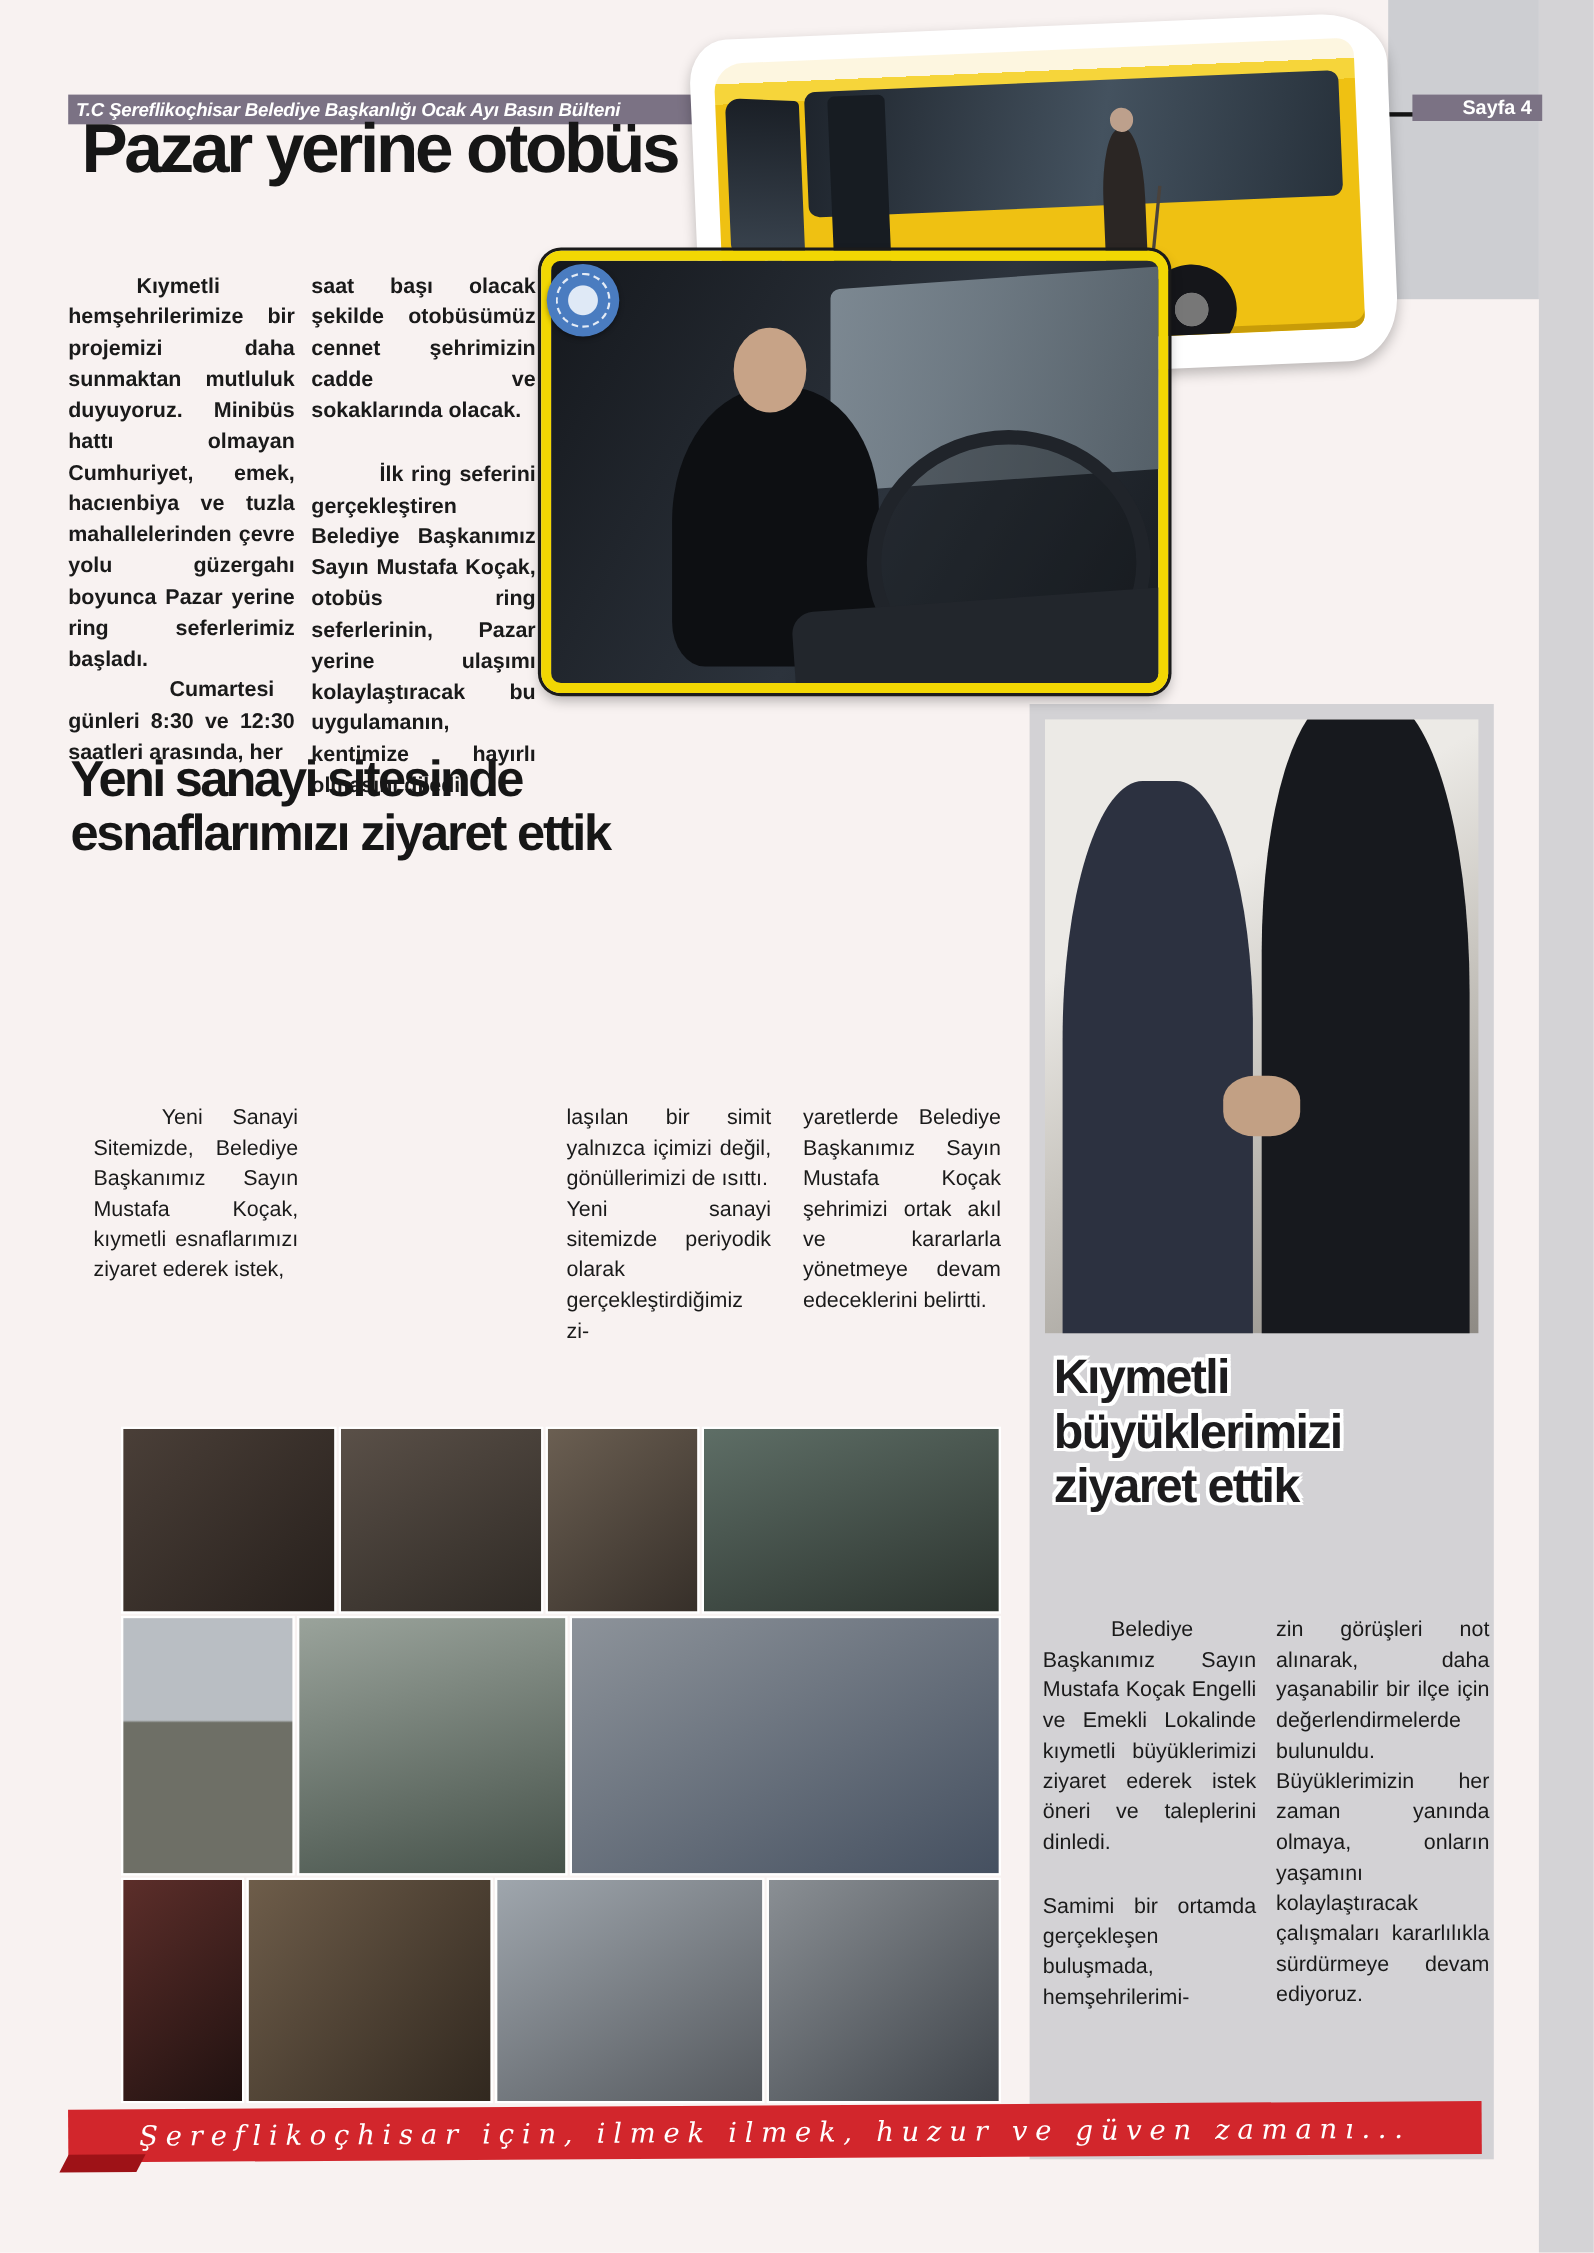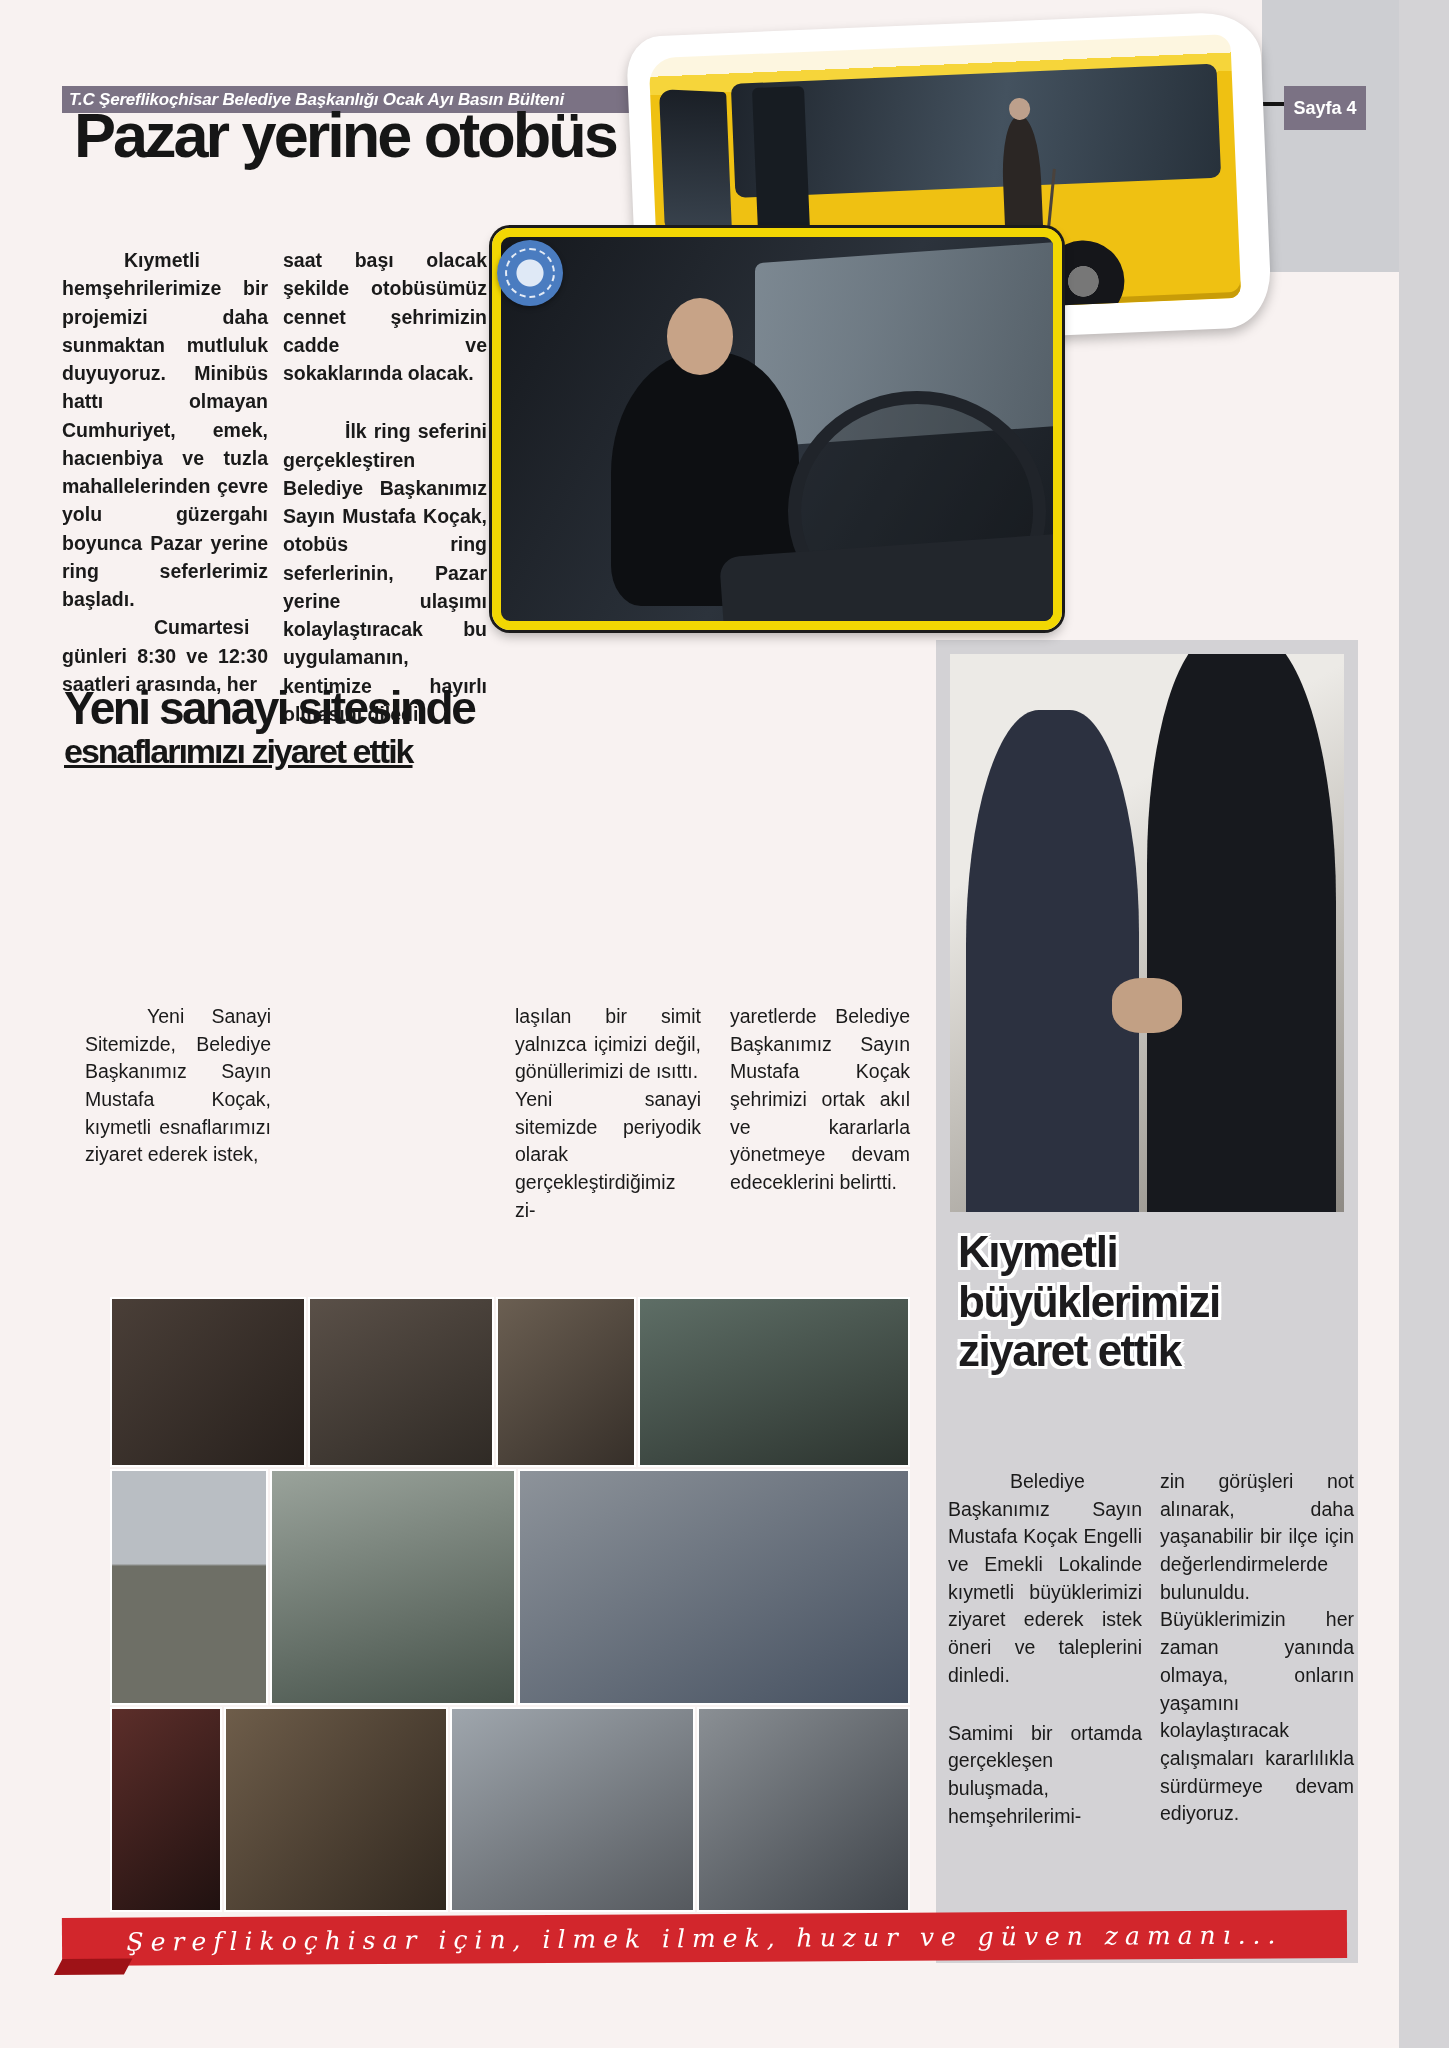--- a/index.html
+++ b/index.html
@@ -8,31 +8,31 @@
 
   
   .right-strip{position:absolute;left:1399px;top:0;width:50px;height:2048px;background:#d4d3d6;z-index:0;}
   .corner-gray{position:absolute;left:1262px;top:0;width:137px;height:272px;background:#cdced2;z-index:1;}
 
   
   .header-bar{position:absolute;left:62px;top:86px;width:592px;height:27px;background:#7b7284;
               z-index:5;display:flex;align-items:center;padding-left:7px;box-sizing:border-box;font-style:italic;}
   .header-bar span{color:#fff;font-weight:bold;font-size:17px;letter-spacing:-0.2px;white-space:nowrap;}
   .header-line{position:absolute;left:652px;top:102px;width:642px;height:4px;background:#141414;z-index:4;}
-  .page-tab{position:absolute;left:1284px;top:86px;width:82px;height:44px;background:#7b7284;z-index:6;
-            display:flex;align-items:center;justify-content:center;}
+  .page-tab{position:absolute;left:1284px;top:86px;width:82px;height:24px;background:#7b7284;z-index:6;
+            display:flex;align-items:center;justify-content:center;padding-left:36px;}
   .page-tab span{color:#fff;font-weight:bold;font-size:18px;}
 
   
   .headline1{position:absolute;left:74px;top:104px;margin:0;z-index:6;font-weight:bold;
              font-size:63px;line-height:1.0;letter-spacing:-3px;color:#161616;}
   .headline1 .hl{display:block;}
   .headline2{position:absolute;left:64px;top:638px;margin:0;z-index:6;font-weight:bold;color:#161616;}
   .headline2 .hl-big{display:block;font-size:46px;line-height:1.02;letter-spacing:-2.5px;margin-top:47px;}
-  .headline2 .hl-small{display:block;font-size:34px;line-height:1.12;letter-spacing:-2px;text-decoration:underline;}
+  .headline2 .hl-small{display:block;font-size:46px;line-height:1.12;letter-spacing:-2px;}
 
   
   .a1col{position:absolute;top:246px;height:380px;font-size:19.5px;line-height:1.45;text-align:justify;z-index:3;font-weight:bold;}
   .a1col p{margin:0;}
   .c1{left:62px;width:206px;}
   .c2{left:283px;width:204px;}
   .ind{text-indent:62px;}
   .ind2{text-indent:92px;}
   .gap{margin-top:30px !important;}
 

